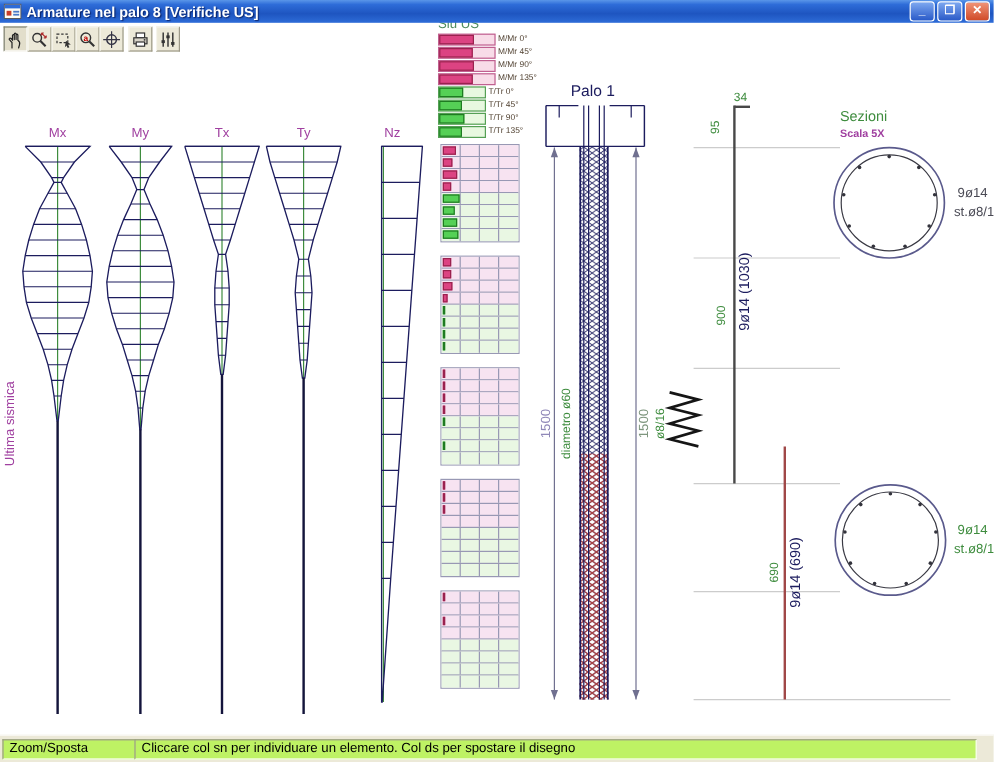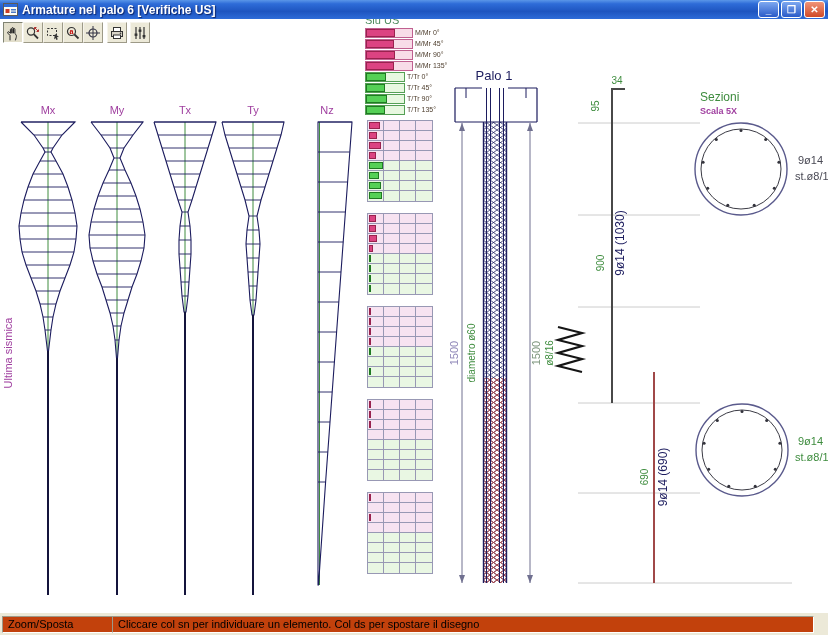--- a/index.html
+++ b/index.html
@@ -18,21 +18,21 @@
     background:linear-gradient(180deg,#7DA8F0,#2A5AC8);text-shadow:none;}
   .wbtn.close{background:linear-gradient(180deg,#F09478,#D04A28);}
   
   .tbtn{position:absolute;width:20px;height:21px;background:#ECE9D8;
     border:1px solid;border-color:#F6F4EC #9D9A88 #9D9A88 #F6F4EC;
     display:flex;align-items:center;justify-content:center;box-sizing:border-box;}
   .tbtn.pressed{border-color:#808373 #FFFFFF #FFFFFF #808373;background:#E2DECB;}
   
   .statusbar{position:absolute;left:0;top:612px;width:828px;height:23px;
     background:#ECE9D8;border-top:1px solid #fff;box-sizing:border-box;}
-  .spanel{position:absolute;top:3px;height:17px;background:#c2410c;
+  .spanel{position:absolute;top:3px;height:17px;background:#bef264;
     border:1px solid;border-color:#9C9A8A #FFFFFF #FFFFFF #9C9A8A;
     font-size:11px;color:#000;line-height:15px;padding:0 5px;box-sizing:border-box;
     white-space:nowrap;overflow:hidden;}
   
   .legend{position:absolute;left:365px;top:14px;}
   .legend-title{font-size:11px;color:#4E8C5E;margin-bottom:2px;}
   .lg-row{display:flex;align-items:center;height:9px;margin-bottom:2px;}
   .lg-box{height:8px;border:1px solid;position:relative;box-sizing:content-box;}
   .lg-box.m{width:46px;border-color:#C06090;background:#F8DCE8;}
   .lg-box.t{width:38px;border-color:#55A055;background:#E8F8E0;}
@@ -561,21 +561,21 @@
   </div>
 
 <div class="titlebar">
   <svg class="app-ic" viewBox="0 0 15 13">
     <rect x="0.5" y="0.5" width="14" height="12" fill="#FDFDF5" stroke="#5A5A5A"></rect>
     <rect x="1" y="1" width="13" height="3" fill="#2E6CD8"></rect>
     <rect x="2.5" y="6" width="4" height="4" fill="#C83C28"></rect>
     <rect x="8" y="6" width="5" height="1.5" fill="#4A7AC8"></rect>
     <rect x="8" y="8.5" width="5" height="1.5" fill="#4A7AC8"></rect>
   </svg>
-  <span>Armature nel palo 6 [Verifiche US]</span>
+  <span>Armature nel palo 8 [Verifiche US]</span>
   <div class="win-btns">
     <div class="wbtn">_</div>
     <div class="wbtn">❒</div>
     <div class="wbtn close">✕</div>
   </div>
 </div>
 
 <div class="tbtn pressed" style="left:3px;top:22px;">
   <svg width="16" height="16" viewBox="0 0 16 16">
     <path d="M5,15 v-4.5 l-2,-2.2 c-0.9,-1 0.2,-2.2 1.2,-1.2 L5.4,8.3 V4.6 c0,-1.1 1.5,-1.1 1.5,0 V8 M6.9,7.7 V3.4 c0,-1.1 1.5,-1.1 1.5,0 V7.7 M8.4,7.9 V4.3 c0,-1.1 1.5,-1.1 1.5,0 V8.6 c1.4,0.9 1.8,2.4 1.3,3.9 L10.5,15" stroke="#222" stroke-width="1" fill="none" stroke-linecap="round"></path>

